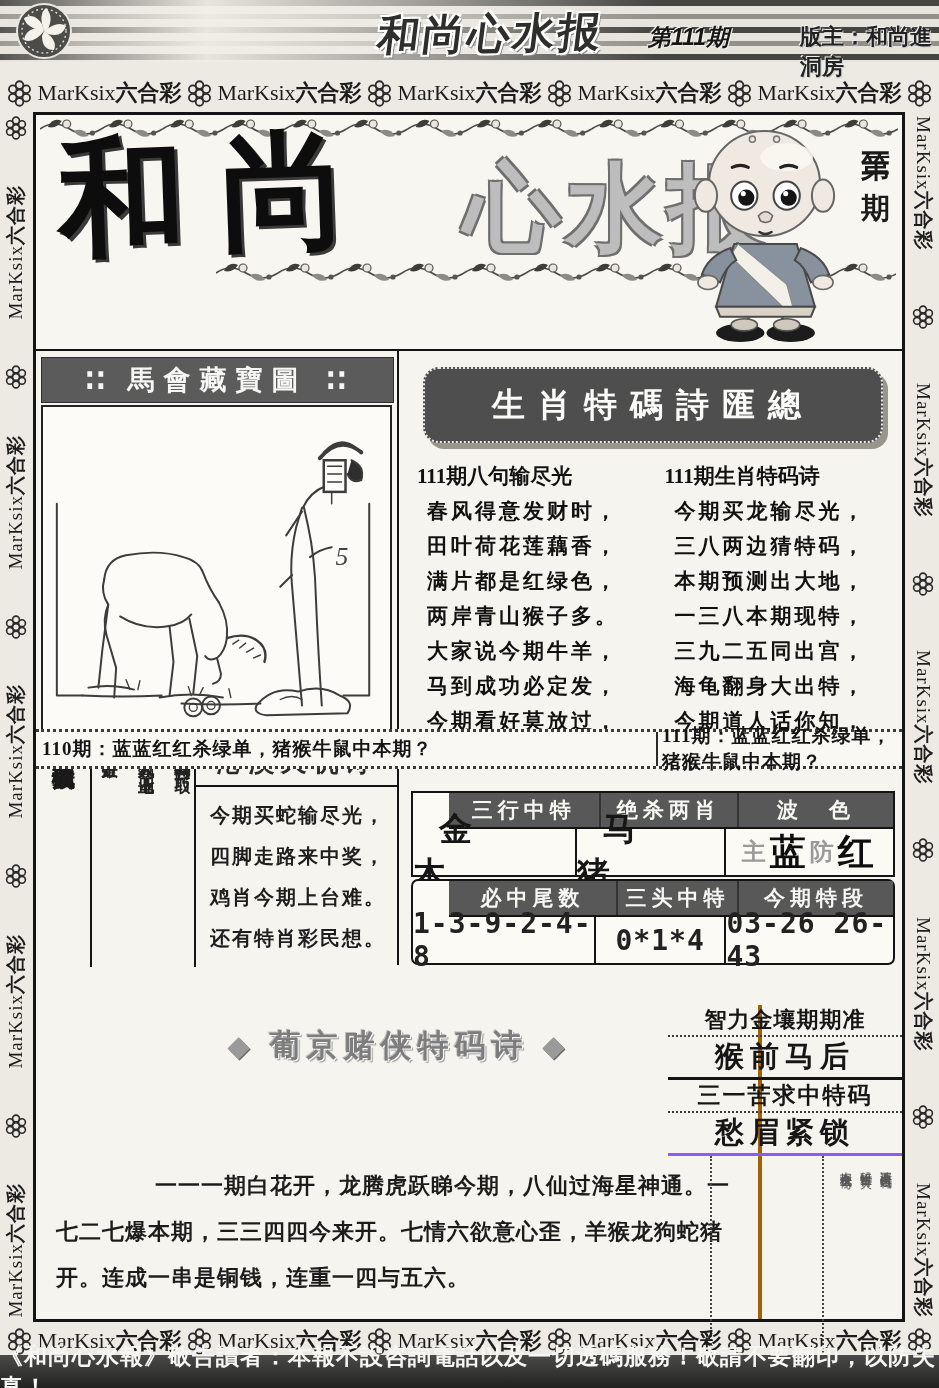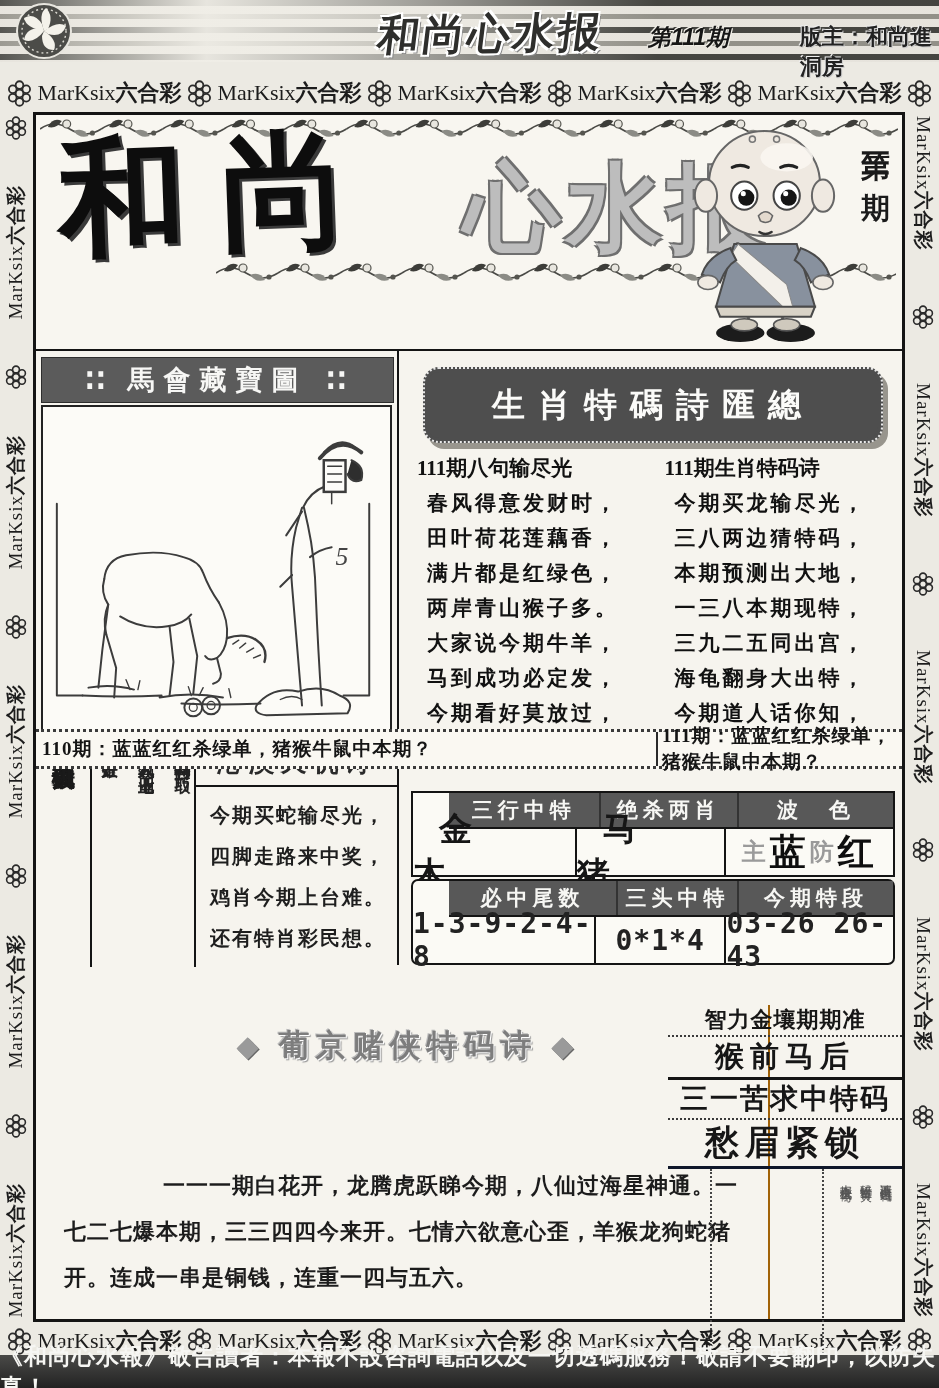--- a/index.html
+++ b/index.html
@@ -70,21 +70,21 @@
     font-size:26px;font-weight:bold;color:#2a2a2a;letter-spacing:6px;}
   .gangao-body{flex:1;padding:8px 0 0 14px;}
   .gangao-body div{font-size:20px;font-weight:bold;color:#1e1e1e;line-height:41px;letter-spacing:2px;}
 
   
   .colR{left:365px;top:236px;width:507px;height:614px;box-sizing:border-box;}
   .badge-wrap{left:22px;top:16px;width:460px;height:76px;}
   .badge{width:100%;height:100%;background:#4e4e4e;border-radius:16px;border:2px dotted #e9e9e9;box-sizing:border-box;
     display:flex;align-items:center;justify-content:center;color:#fbfbf9;font-size:33px;font-weight:bold;letter-spacing:13px;
     box-shadow:5px 6px 0 #98958d, inset 0 0 0 3px #4e4e4e;}
-  .poems{left:6px;top:100px;width:495px;height:322px;display:flex;}
+  .poems{left:6px;top:108px;width:495px;height:322px;display:flex;}
   .poem{width:50%;padding-left:10px;box-sizing:border-box;}
   .poem-title{font-size:21px;font-weight:bold;color:#111;line-height:35px;}
   .poem-line{font-size:21px;font-weight:bold;color:#111;line-height:35px;letter-spacing:3px;text-indent:10px;}
   .tbl{left:10px;width:484px;border:2px solid #141414;box-sizing:border-box;background:#fbfaf5;}
   .tblA{top:440px;}
   .tblB{top:528px;border-radius:7px;}
   .tbl .hrow{display:flex;background:#585858;border-bottom:2px solid #141414;margin-left:36px;}
   .tbl .hcell{color:#f7f7f4;font-size:21px;font-weight:bold;letter-spacing:5px;height:34px;display:flex;align-items:center;justify-content:center;border-right:2px solid #333;}
   .tbl .hcell:last-child{border-right:none;}
   .tbl .vrow{display:flex;}
@@ -99,32 +99,32 @@
   .numval{font-size:28px;font-weight:bold;color:#222;letter-spacing:1px;}
 
   
   .strip{left:0;top:610px;width:866px;height:40px;border-top:3px dotted #3b3b3b;border-bottom:3px dotted #3b3b3b;display:flex;background:#faf8f2;box-sizing:border-box;position:absolute;}
   .strip{top:614px;height:40px;}
   .strip-cell{display:flex;align-items:center;font-size:19px;font-weight:bold;color:#151515;font-family:"Liberation Serif","DejaVu Serif",serif;letter-spacing:1px;}
   .strip-l{width:622px;padding-left:6px;box-sizing:border-box;border-right:2px solid #2a2a2a;}
   .strip-r{flex:1;padding-left:4px;}
 
   
-  .bottomL{left:12px;top:890px;width:722px;height:314px;border-right:2px solid #a16207;box-sizing:border-box;}
+  .bottomL{left:4px;top:890px;width:722px;height:314px;border-right:4px solid #a16207;box-sizing:border-box;}
   .pj-head{margin-top:20px;text-align:center;font-size:31px;font-weight:900;color:#7d7d7d;letter-spacing:6px;
     text-shadow:1px 1px 0 #fff,-1px -1px 0 #bbb,2px 2px 1px #999;}
   .pj-head .dia{color:#9a9a9a;font-size:29px;text-shadow:1px 1px 0 #666;}
   .pj-body{margin:96px 20px 0 16px;font-size:22px;font-weight:bold;color:#1c1c1c;line-height:46px;text-indent:4.5em;letter-spacing:1px;
     font-family:"Liberation Serif","DejaVu Serif",serif;}
   .bottomR{left:632px;top:890px;width:234px;height:314px;display:flex;flex-direction:column;box-sizing:border-box;}
   .rbox{display:flex;align-items:center;justify-content:center;font-family:"Liberation Serif","DejaVu Serif",serif;font-weight:900;color:#161616;}
   .rbox1{height:46px;font-size:22px;border-bottom:2px dotted #3a3a3a;letter-spacing:1px;}
   .rbox2{height:52px;font-size:29px;border-bottom:3px solid #141414;letter-spacing:6px;}
-  .rbox3{height:46px;font-size:28px;border-bottom:2px dotted #3a3a3a;letter-spacing:2px;}
-  .rbox4{height:52px;font-size:34px;border-bottom:3px solid #0f172a;letter-spacing:6px;}
+  .rbox3{height:46px;font-size:23px;border-bottom:2px dotted #3a3a3a;letter-spacing:2px;}
+  .rbox4{height:52px;font-size:29px;border-bottom:3px solid #8b5cf6;letter-spacing:6px;}
   .mystery{flex:1;display:flex;}
   .my-label{width:42px;display:flex;align-items:center;justify-content:center;border-right:2px dotted #444;}
   .my-center{width:110px;border-right:2px dotted #444;display:flex;flex-direction:column;align-items:center;justify-content:center;}
   .my-notes{flex:1;display:flex;align-items:center;justify-content:center;padding:6px 2px;}
   .my-notes-cols{height:100%;font-size:12px;color:#555;line-height:1.25;letter-spacing:1px;}
   .my-notes-cols div{margin-left:5px;}
 
   
   .footer{left:0;top:1355px;width:939px;height:33px;background:linear-gradient(180deg,#4a4a48,#222);display:flex;align-items:center;justify-content:center;}
   .footer div{color:#f6f6f3;font-size:23px;font-weight:900;letter-spacing:1px;font-family:"Liberation Serif","DejaVu Serif",serif;}

